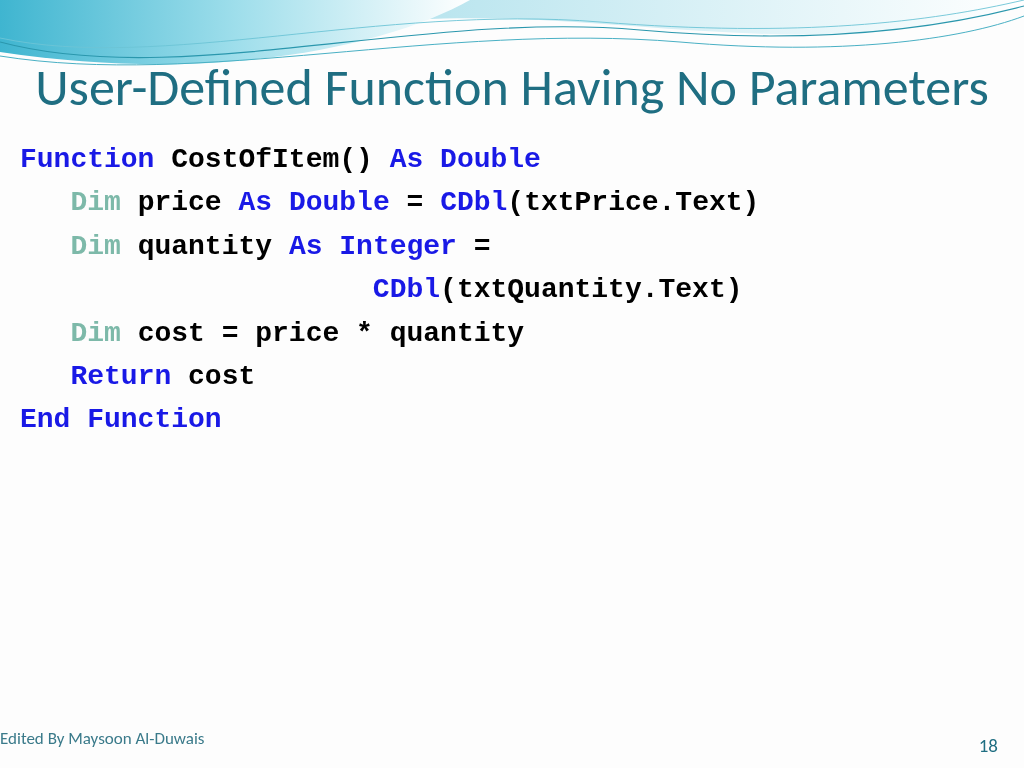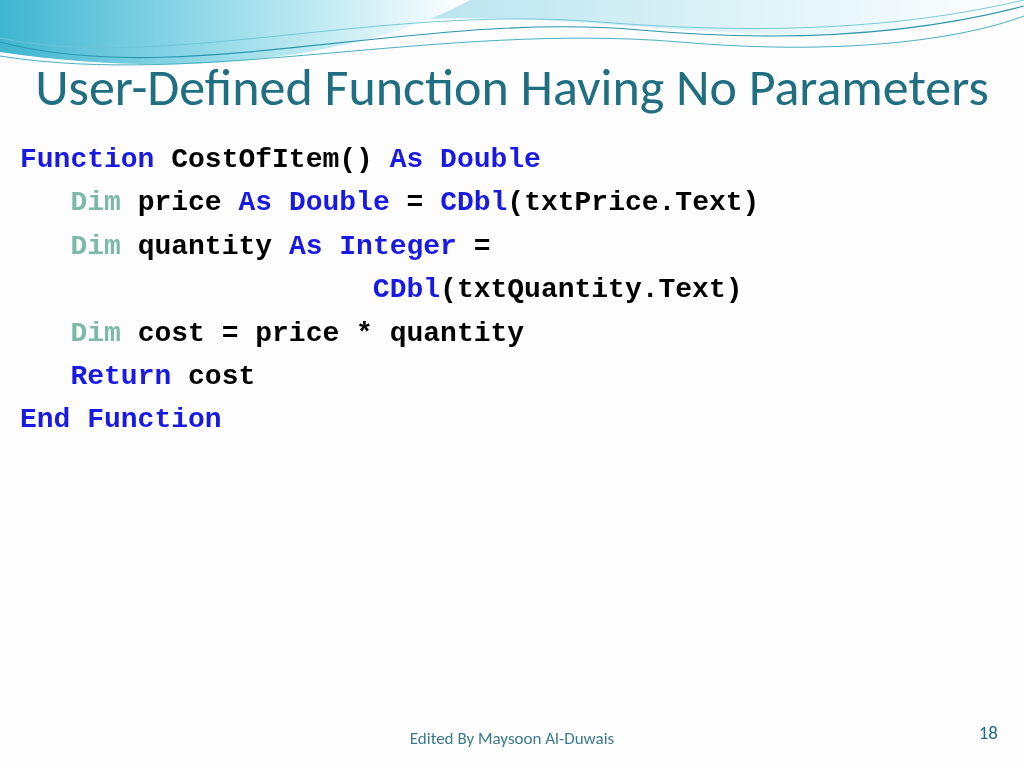--- a/index.html
+++ b/index.html
@@ -37,29 +37,28 @@
     white-space: pre;
   }
   .kw   { color: #1919e6; }
   .dim  { color: #7db9a9; }
   .footer {
     position: absolute;
     bottom: 12px;
     left: 0;
     width: 100%;
     height: 28px;
-    text-align: center;
     font-family: Calibri, "Segoe UI", sans-serif;
     font-size: 17px;
     color: #3a7a8a;
   }
   .pagenum {
     position: absolute;
     right: 26px;
-    bottom: 24px;
+    bottom: 11px;
     font-family: Calibri, "Segoe UI", sans-serif;
     font-size: 19px;
     color: #1f6e82;
   }
 </style>
 </head>
 <body>
 
 <svg class="swoosh" viewBox="0 0 1024 140" preserveAspectRatio="none">
   <defs>

